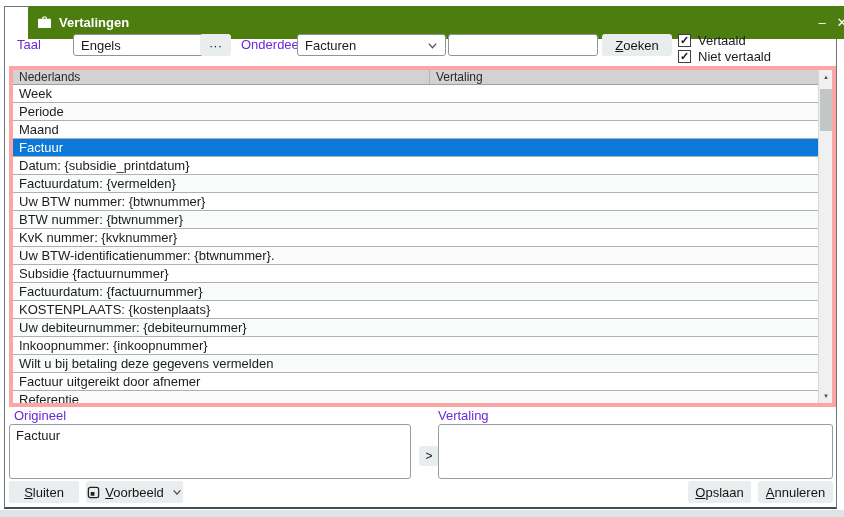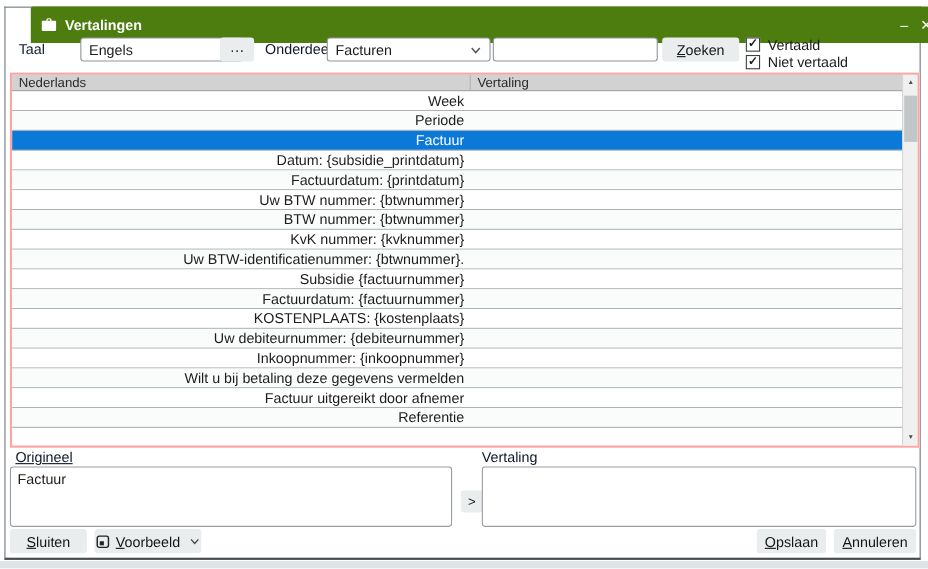--- a/index.html
+++ b/index.html
@@ -12,43 +12,43 @@
             border:1px solid #6e787c; border-bottom:2px solid #474c50; }
 
   
   .titlebar { position:absolute; left:-1px; top:-1px; width:833px; height:33px; background:#4d7c0f;
               display:flex; align-items:center; padding:0 9px; border-radius:2px 2px 0 0;margin-left:24px; }
   .title-icon { width:15px; height:13px; display:flex; align-items:center; }
   .title-text { color:#ffffff; font-weight:bold; font-size:13px; margin-left:7px; flex:1; }
   .title-btn { color:#ffffff; font-size:13px; width:20px; text-align:center; cursor:default; line-height:22px; }
 
   
-  .lbl { position:absolute; height:22px; line-height:22px; color:#0f172a;text-align:right; }
+  .lbl { position:absolute; height:22px; line-height:22px; color:#6d28d9;text-align:right; }
   .ctl { position:absolute; top:27px; height:22px; }
   .select, .textin { background:#fff; border:1px solid #8f969b; border-radius:3px;
                      display:flex; align-items:center; padding:0 7px; font-size:13px; color:#1c1c1c; }
   .select .val { flex:1; }
   .chev { width:11px; height:11px; flex:0 0 auto; }
   .btn { background:#e9edee; border:none; border-radius:3px; font-family:"Liberation Sans",sans-serif;
          font-size:13px; color:#151515; display:flex; align-items:center; justify-content:center; cursor:default; }
   .textin input { border:none; outline:none; width:100%; font-size:13px; font-family:"Liberation Sans",sans-serif; background:transparent; }
   .cbrow { position:absolute; left:673px; display:flex; align-items:center; height:15px; }
   .cbbox { width:13px; height:13px; background:#fff; border:1px solid #3c4043; display:flex;
            align-items:center; justify-content:center; font-size:11px; font-weight:bold; color:#16181a; line-height:1; }
   .cblbl { margin-left:7px; }
 
   
-  .table { position:absolute; left:4px; top:59px; width:827px; height:341px; border:2px solid #fca5a5; background:#fff; }
+  .table { position:absolute; left:4px; top:59px; width:827px; height:341px; border:4px solid #fca5a5; background:#fff; }
   .thead { position:absolute; left:0; top:0; right:0; height:15px; background:#d2d2d2; border-bottom:1px solid #9aa0a5;
            display:flex; font-size:12px; color:#2a2a2a; }
   .th { padding:0 6px; line-height:15px; overflow:hidden; }
   .th-nl { width:417px; border-right:1px solid #b4b4b4; }
   .th-tr { flex:1; }
   .tbody { position:absolute; left:0; top:15px; right:14px; bottom:0; overflow:hidden; }
-  .trow { height:18px; display:flex; border-bottom:1px solid #abb1b5; background:#ffffff; cursor:default;text-align:right; }
+  .trow { height:18px; display:flex; border-bottom:1px solid #abb1b5; background:#ffffff; cursor:default; }
   .trow.alt { background:#f9fcfb;flex-direction:column; }
   .trow.selected { background:#0a79d7; color:#ffffff; }
   .cell { line-height:17px; padding:0 6px; white-space:nowrap; overflow:hidden; }
   .cell-nl { width:417px; }
   .cell-tr { flex:1; }
 
   
   .sbar { position:absolute; top:0; right:0; width:14px; bottom:0; background:#f0f0f0; border-left:1px solid #d6d6d6; }
   .sbtn { position:absolute; left:0; width:14px; height:14px; display:flex; align-items:center; justify-content:center;
           font-size:6px; color:#4c4c4c; }
@@ -122,33 +122,37 @@
       <div class="trow">
         <div class="cell cell-nl">Week</div>
         <div class="cell cell-tr"></div>
       </div>
 
       <div class="trow alt">
         <div class="cell cell-nl">Periode</div>
         <div class="cell cell-tr"></div>
       </div>
 
+      <div class="trow">
+        <div class="cell cell-nl">Maand</div>
+        <div class="cell cell-tr"></div>
+      </div>
 
       <div class="trow selected">
         <div class="cell cell-nl">Factuur</div>
         <div class="cell cell-tr"></div>
       </div>
 
       <div class="trow">
         <div class="cell cell-nl">Datum: {subsidie_printdatum}</div>
         <div class="cell cell-tr"></div>
       </div>
 
       <div class="trow alt">
-        <div class="cell cell-nl">Factuurdatum: {printdatum}</div>
+        <div class="cell cell-nl">Factuurdatum: {vermelden}</div>
         <div class="cell cell-tr"></div>
       </div>
 
       <div class="trow">
         <div class="cell cell-nl">Uw BTW nummer: {btwnummer}</div>
         <div class="cell cell-tr"></div>
       </div>
 
       <div class="trow alt">
         <div class="cell cell-nl">BTW nummer: {btwnummer}</div>
@@ -205,21 +209,21 @@
         <div class="cell cell-tr"></div>
       </div>
     </div>
       <div class="sbar">
         <div class="sbtn up">▲</div>
         <div class="sthumb"></div>
         <div class="sbtn down">▼</div>
       </div>
     </div>
 
-    <span class="lbl" style="left:9px; top:400px; height:17px; line-height:17px;text-decoration:underline;">Origineel</span>
+    <span class="lbl" style="left:9px; top:400px; height:17px; line-height:17px;">Origineel</span>
     <div class="tarea" style="left:4px; top:417px; width:402px; height:55px;">
       <textarea style="">Factuur</textarea>
     </div>
     <button class="btn transfer accel-none">&gt;</button>
     <span class="lbl" style="left:433px; top:400px; height:17px; line-height:17px;">Vertaling</span>
     <div class="tarea" style="left:433px; top:417px; width:395px; height:55px;">
       <textarea style=""></textarea>
     </div>
 
     <button class="btn fbtn accel" style="left:4px; width:70px;"><u>S</u>luiten</button>

